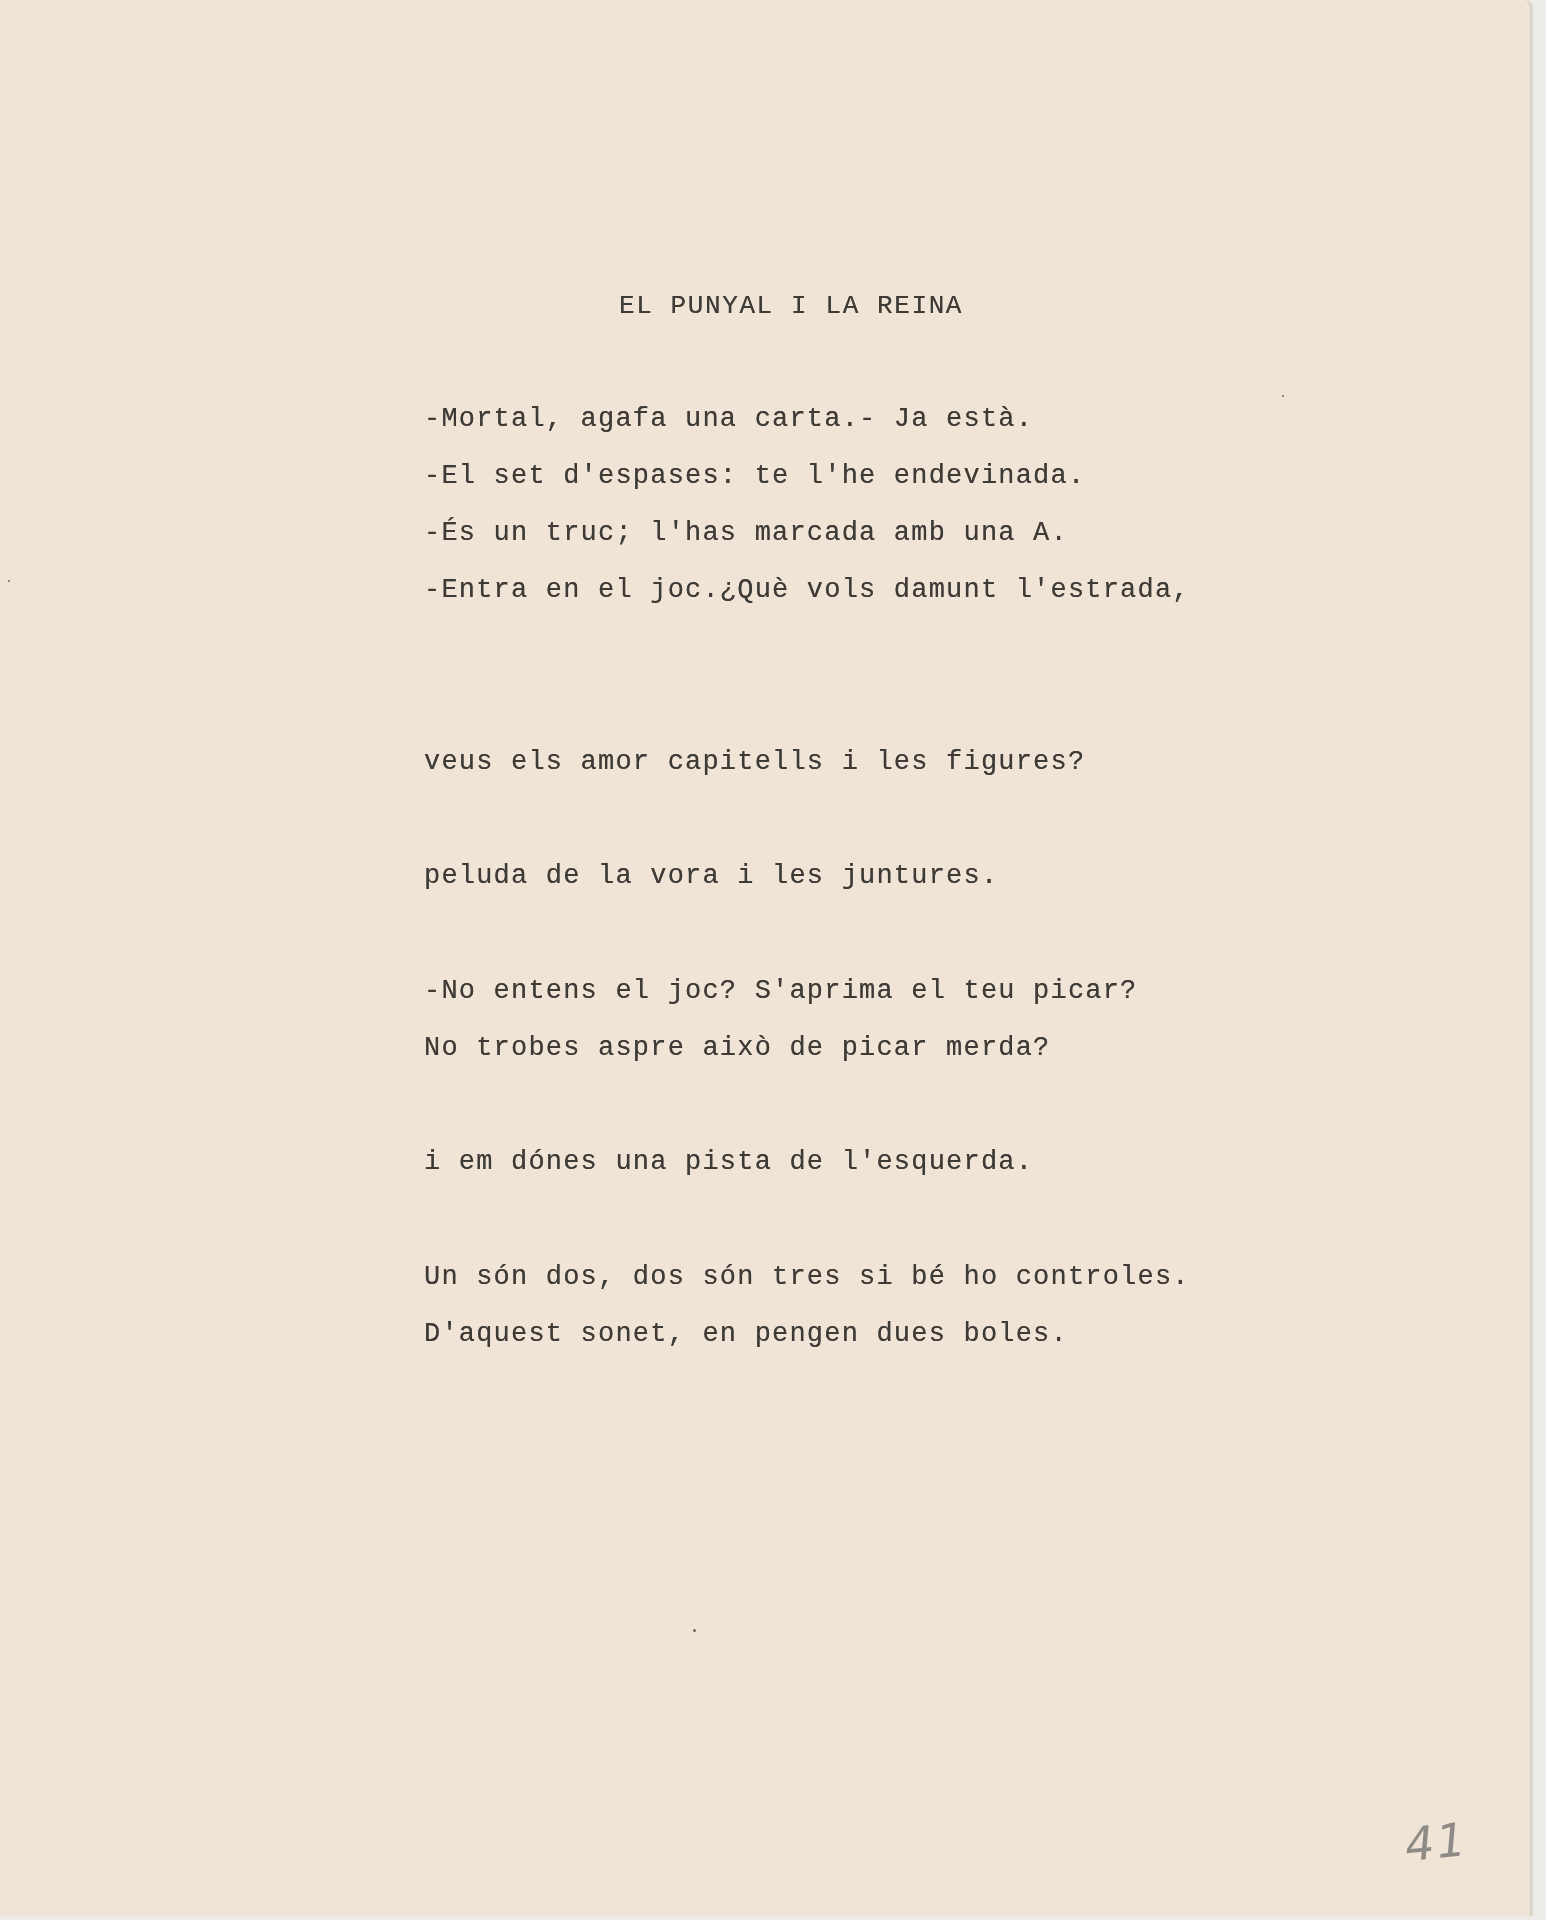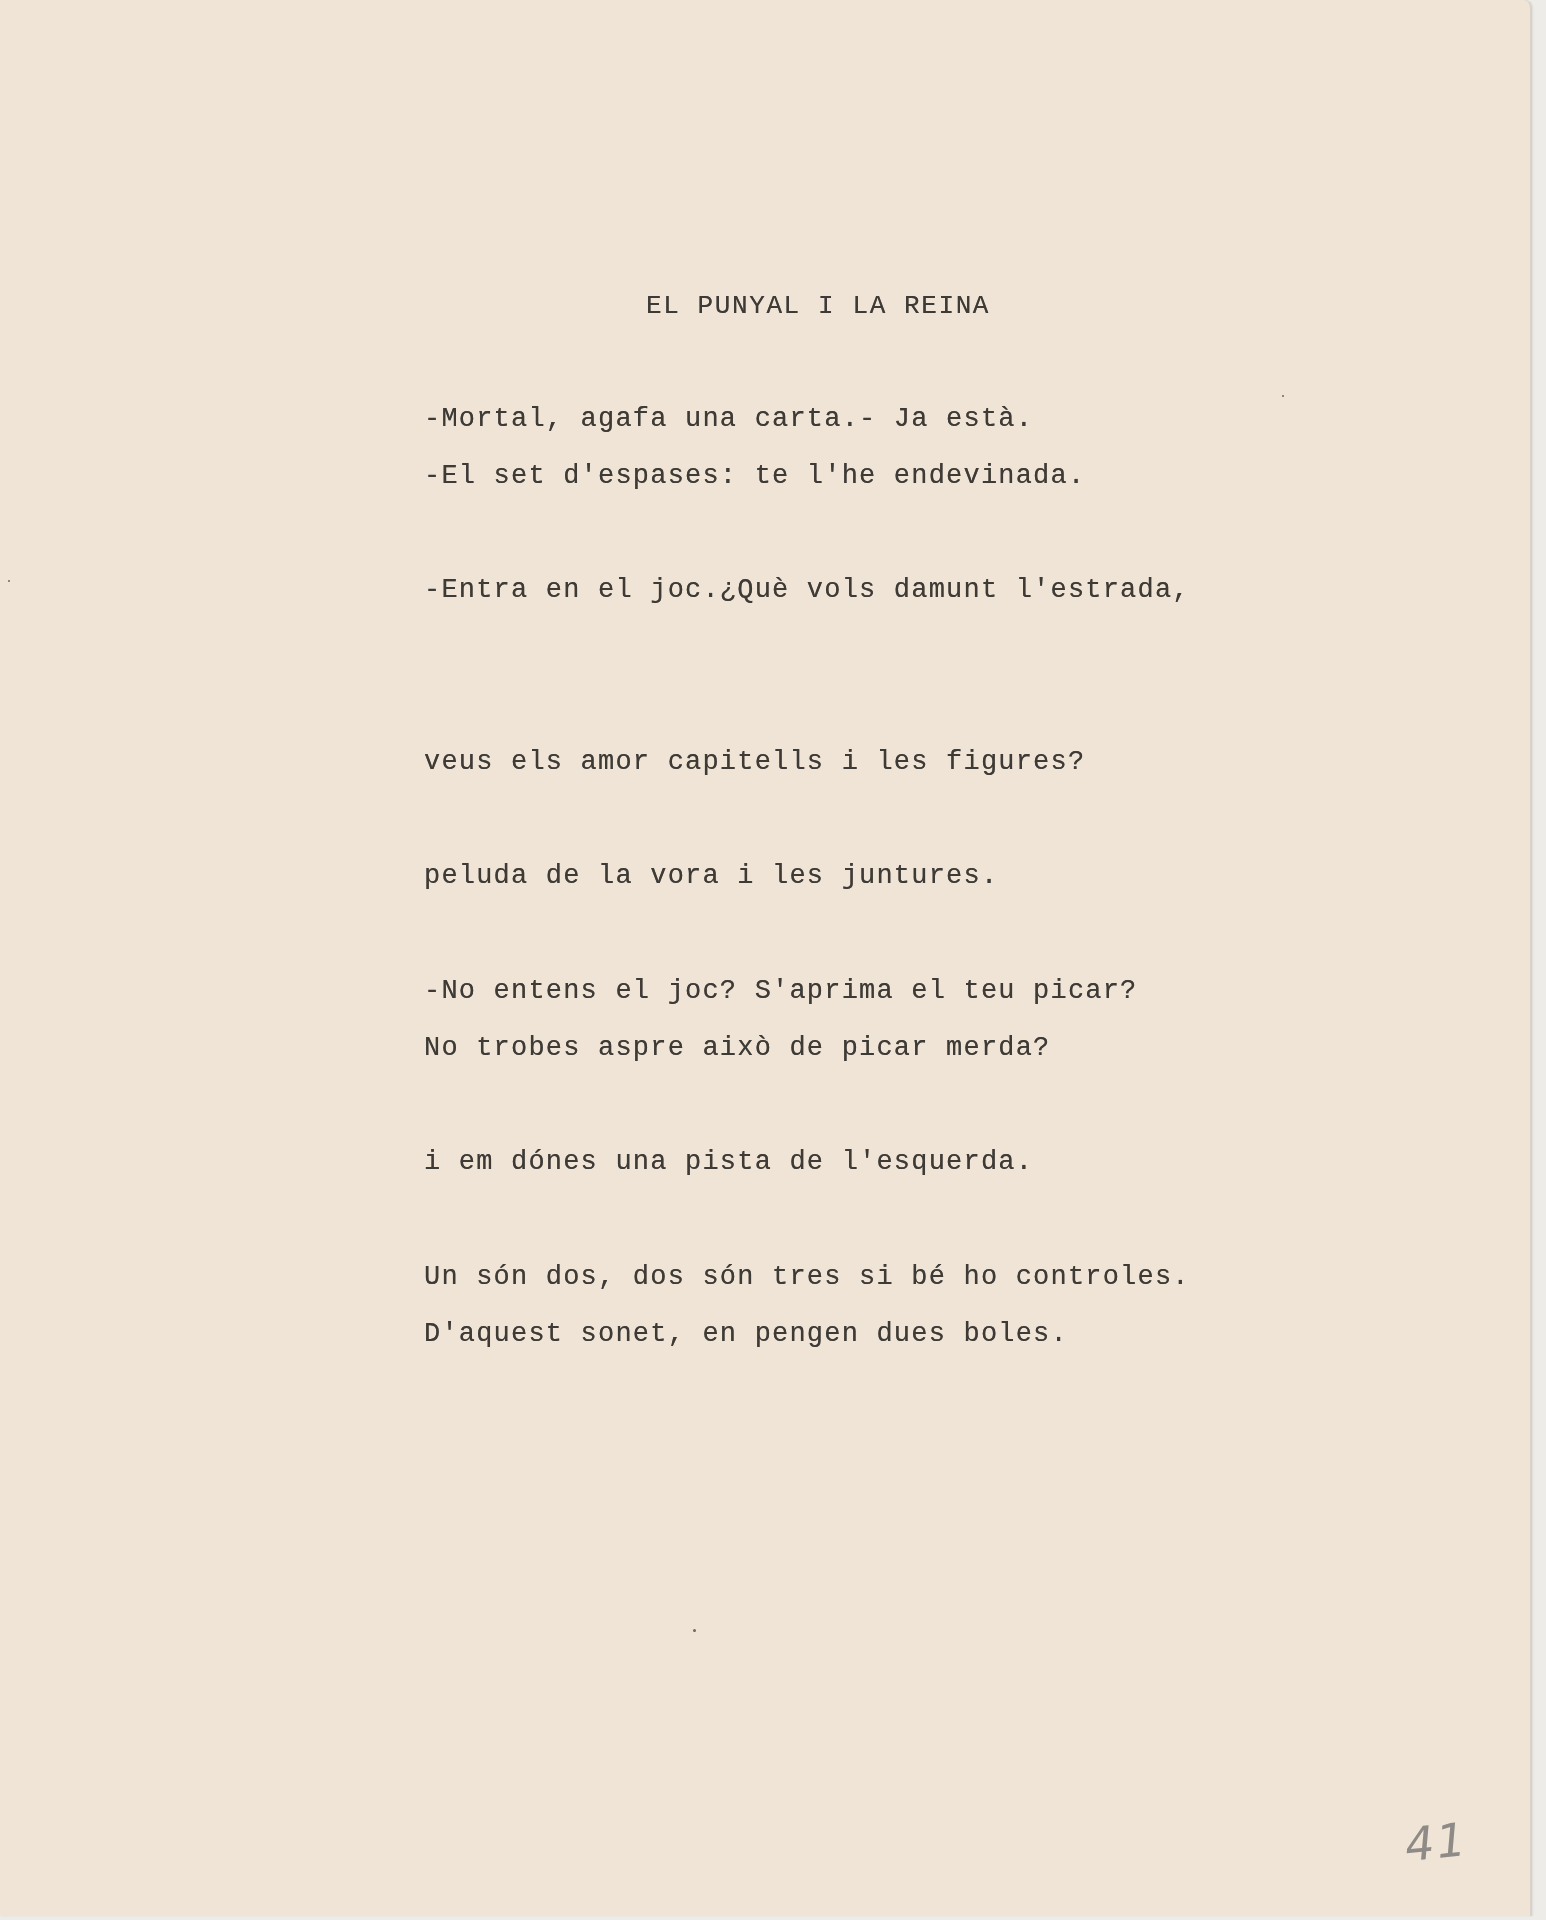--- a/index.html
+++ b/index.html
@@ -27,21 +27,21 @@
     .typed {
       font-family: "Liberation Mono", "DejaVu Sans Mono", monospace;
       color: #3e3a36;
       position: absolute;
       white-space: pre;
       font-size: 27px;
       letter-spacing: 1.2px;
       text-shadow: 0 0 0.6px rgba(40,36,32,0.6);
     }
     .title {
-      left: 646px;
+      left: 619px;
       top: 291px;
       font-size: 26px;
       letter-spacing: 1.6px;
     }
     .line {
       left: 424px;
     }
     .handwritten {
       position: absolute;
       left: 1405px;
@@ -63,20 +63,21 @@
   </style>
 </head>
 <body>
 
 <div class="paper">
 
   <div class="typed title">EL PUNYAL I LA REINA</div>
 
   <div class="typed line" style="top:461px">-El set d'espases: te l'he endevinada.</div>
   <div class="typed line" style="top:404px">-Mortal, agafa una carta.- Ja està.</div>
+  <div class="typed line" style="top:518px">-És un truc; l'has marcada amb una A.</div>
   <div class="typed line" style="top:575px">-Entra en el joc.¿Què vols damunt l'estrada,</div>
 
   <div class="typed line" style="top:747px">veus els amor capitells i les figures?</div>
   <div class="typed line" style="top:861px">peluda de la vora i les juntures.</div>
 
   <div class="typed line" style="top:976px">-No entens el joc? S'aprima el teu picar?</div>
   <div class="typed line" style="top:1033px">No trobes aspre això de picar merda?</div>
   <div class="typed line" style="top:1262px">Un són dos, dos són tres si bé ho controles.</div>
 
   <div class="typed line" style="top:1147px">i em dónes una pista de l'esquerda.</div>

